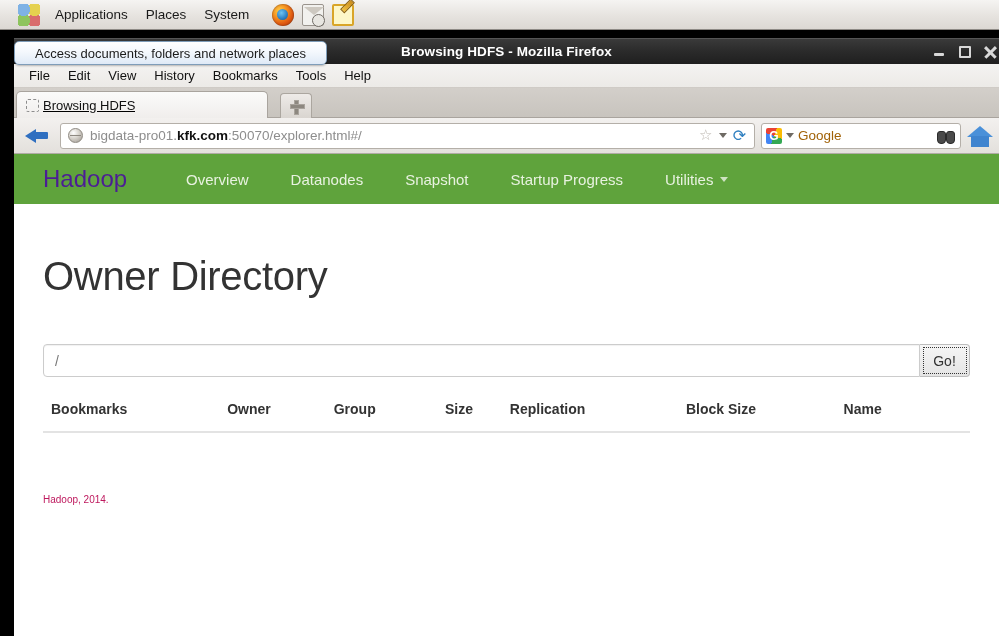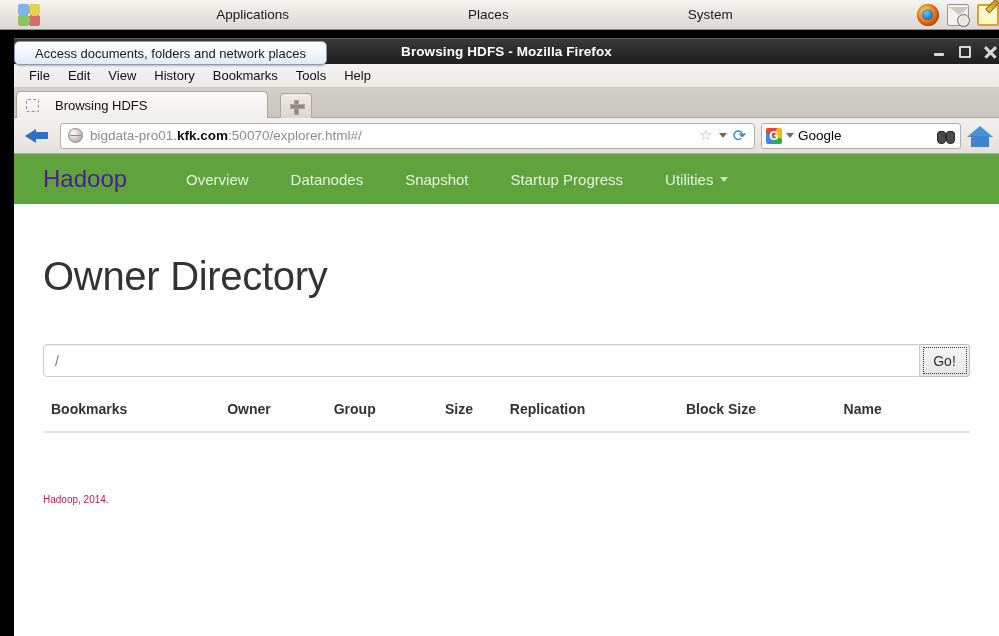--- a/index.html
+++ b/index.html
@@ -9,21 +9,21 @@
     font-family:"Liberation Sans", sans-serif;
     font-size:13px;
     -webkit-font-smoothing:antialiased;
   }
 
   
   #gnome-panel {
     position:absolute; left:0; top:0; width:999px; height:30px;
     background:linear-gradient(to bottom,#f5f4f2 0%,#e6e3df 55%,#dcd8d3 100%);
     border-bottom:1px solid #8f8b86;
-    display:flex; align-items:center; padding-left:18px; gap:0px;justify-content:space-between;
+    display:flex; align-items:center; padding-left:18px; gap:0px;
   }
   .panel-menu {
     font-size:13.5px; color:#1a1a1a; padding:3px 9px;
     font-family:"Liberation Sans", sans-serif; white-space:nowrap;
   }
   .panel-icons { display:flex; align-items:center; gap:8px; margin-left:14px; }
   .panel-icon { width:22px; height:22px; position:relative; display:block; }
 
   
   .ff-ico { border-radius:50%;
@@ -89,21 +89,21 @@
   #tabbar {
     position:absolute; left:0; top:50px; width:985px; height:30px;
     background:linear-gradient(to bottom,#d3cfca 0%,#c8c4be 100%);
     border-bottom:1px solid #a9a49e;
   }
   #tab-active {
     position:absolute; left:2px; top:3px; width:252px; height:27px;
     background:linear-gradient(to bottom,#fbfbfa 0%,#f0eeec 100%);
     border:1px solid #a9a49e; border-bottom:none;
     border-radius:5px 5px 0 0;
-    display:flex; align-items:center; padding:0 9px; gap:16px;
+    display:flex; align-items:center; padding:0 9px; gap:4px;text-decoration:underline;
   }
   .tab-favicon { width:13px; height:13px; border:1.4px dashed #8d8d8d; border-radius:2px; flex:none; }
   .tab-title { font-size:13px; color:#111; overflow:hidden; white-space:nowrap; }
   #tab-new {
     position:absolute; left:266px; top:5px; width:32px; height:25px;
     background:linear-gradient(to bottom,#eeebe8 0%,#d9d5d0 100%);
     border:1px solid #aba69f; border-bottom:none; border-radius:4px 4px 0 0;
     display:flex; align-items:center; justify-content:center;
   }
   .plus-glyph { position:relative; width:13px; height:13px; }
@@ -149,21 +149,21 @@
 
   #searchbox {
     width:200px; height:26px; background:#fff; border:1px solid #b4afa8; border-radius:3px;
     display:flex; align-items:center; padding:0 5px 0 4px; gap:4px; flex:none;
   }
   .gicon { width:16px; height:16px; position:relative; flex:none;
     background:conic-gradient(from 200deg at 50% 50%, #4285f4 0 25%, #ea4335 0 50%, #fbbc05 0 75%, #34a853 0 100%);
     border-radius:2px; }
   .gicon::after { content:"G"; position:absolute; left:0; top:0; width:16px; height:16px;
     font-size:12px; font-weight:bold; color:#fff; text-align:center; line-height:16px; }
-  #search-placeholder { flex:1 1 auto; font-size:13.5px; color:#000000; }
+  #search-placeholder { flex:1 1 auto; font-size:13.5px; color:#a16207; }
   .binoc { width:18px; height:15px; position:relative; flex:none; }
   .binoc::before, .binoc::after { content:""; position:absolute; top:3px; width:7px; height:11px;
     border-radius:3px 3px 4px 4px; background:#4a4a4a; border:1px solid #2b2b2b; }
   .binoc::before { left:0; }
   .binoc::after { right:0; }
   .home-ico { width:26px; height:24px; position:relative; flex:none; }
   .home-ico::before { content:""; position:absolute; left:0; top:2px;
     border-left:13px solid transparent; border-right:13px solid transparent;
     border-bottom:11px solid #4a90d9; }
   .home-ico::after { content:""; position:absolute; left:4px; top:12px; width:18px; height:11px;

